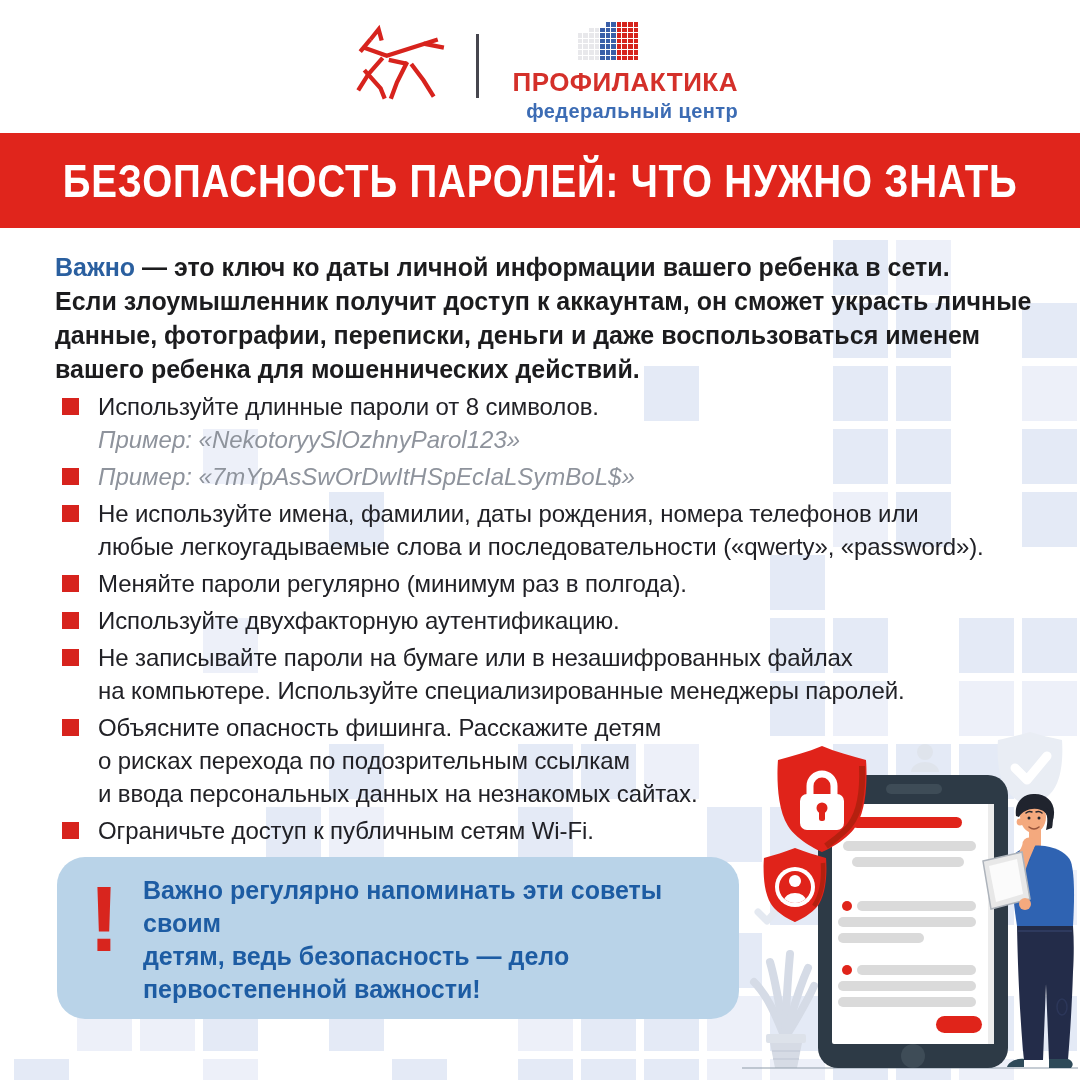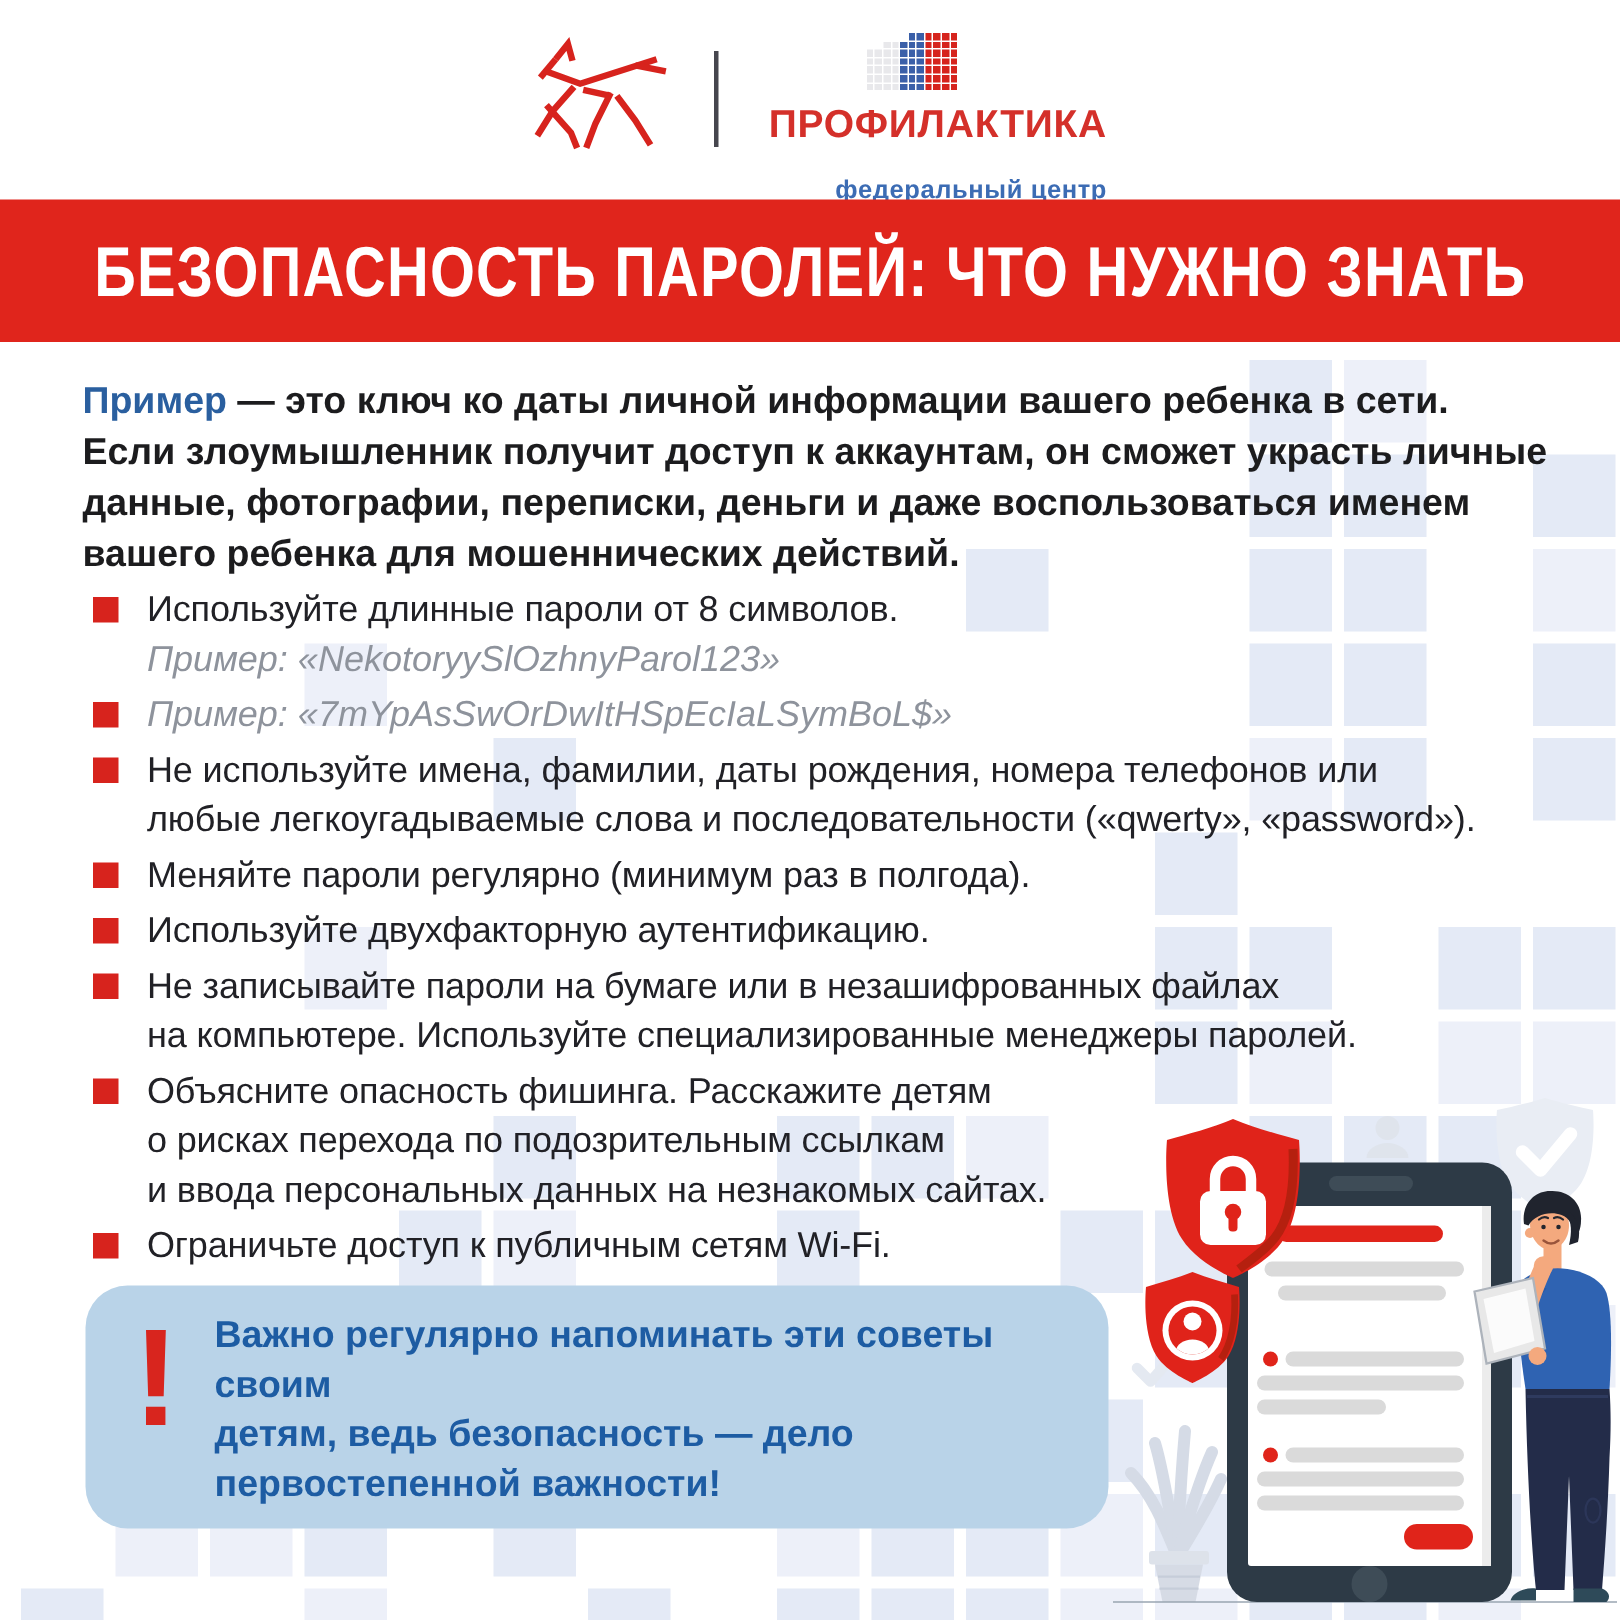--- a/index.html
+++ b/index.html
@@ -13,21 +13,21 @@
   .mosaic .sq { position:absolute; width:55px; height:55px; background:#e4eaf6; }
 
   
   .header { position:relative; z-index:2; height:133px; background:#fff; }
   .horse { position:absolute; left:348px; top:24px; width:102px; height:84px; }
   .brand-divider { position:absolute; left:476px; top:34px; width:2.5px; height:64px; background:#46464e; }
   .brand { position:absolute; left:478px; top:22px; width:260px; text-align:right; }
   .pixel-grid { display:grid; grid-template-columns:repeat(11, 4.6px); grid-auto-rows:4.6px; gap:1px; justify-content:center; margin-bottom:7px; }
   .pixel-grid .px { width:4.6px; height:4.6px; }
   .brand-name { font-size:26px; font-weight:bold; color:#d4302a; letter-spacing:.5px; }
-  .brand-sub { font-size:17px; font-weight:bold; color:#3c6cb4; letter-spacing:.4px; margin-top:19px; }
+  .brand-sub { font-size:20px; font-weight:bold; color:#3c6cb4; letter-spacing:.4px; margin-top:2px; }
 
   
   .banner { position:relative; z-index:2; height:95px; background:#e0251c; display:flex; align-items:center; justify-content:center; }
   .banner-text { display:inline-block; white-space:nowrap; color:#fff; font-weight:bold; font-size:47px; letter-spacing:1px; transform:scaleX(.82); transform-origin:center; }
 
   
   .content { position:relative; z-index:1; padding:22px 40px 0 55px; }
   .intro { font-size:25px; font-weight:bold; line-height:34px; color:#1c1c1e; white-space:pre-line; }
   .intro .lead { color:#2a5f9f; }
 
@@ -229,21 +229,21 @@
       <div class="brand-name">ПРОФИЛАКТИКА</div>
       <div class="brand-sub">федеральный центр</div>
     </div>
   </header>
 
   <div class="banner">
     <span class="banner-text">БЕЗОПАСНОСТЬ ПАРОЛЕЙ: ЧТО НУЖНО ЗНАТЬ</span>
   </div>
 
   <main class="content">
-    <p class="intro"><strong class="lead">Пример</strong><span> — это ключ ко даты личной информации вашего ребенка в сети.
+    <p class="intro"><strong class="lead">Важно</strong><span> — это ключ ко даты личной информации вашего ребенка в сети.
 Если злоумышленник получит доступ к аккаунтам, он сможет украсть личные
 данные, фотографии, переписки, деньги и даже воспользоваться именем
 вашего ребенка для мошеннических действий.</span></p>
 
     <ul class="tips">
       <li class="tip">
         <span class="bullet"></span>
         <div class="tip-body">
           <div class="tip-text">Используйте длинные пароли от 8 символов.</div>
           <div class="tip-example">Пример: «NekotoryySlOzhnyParol123»</div>

